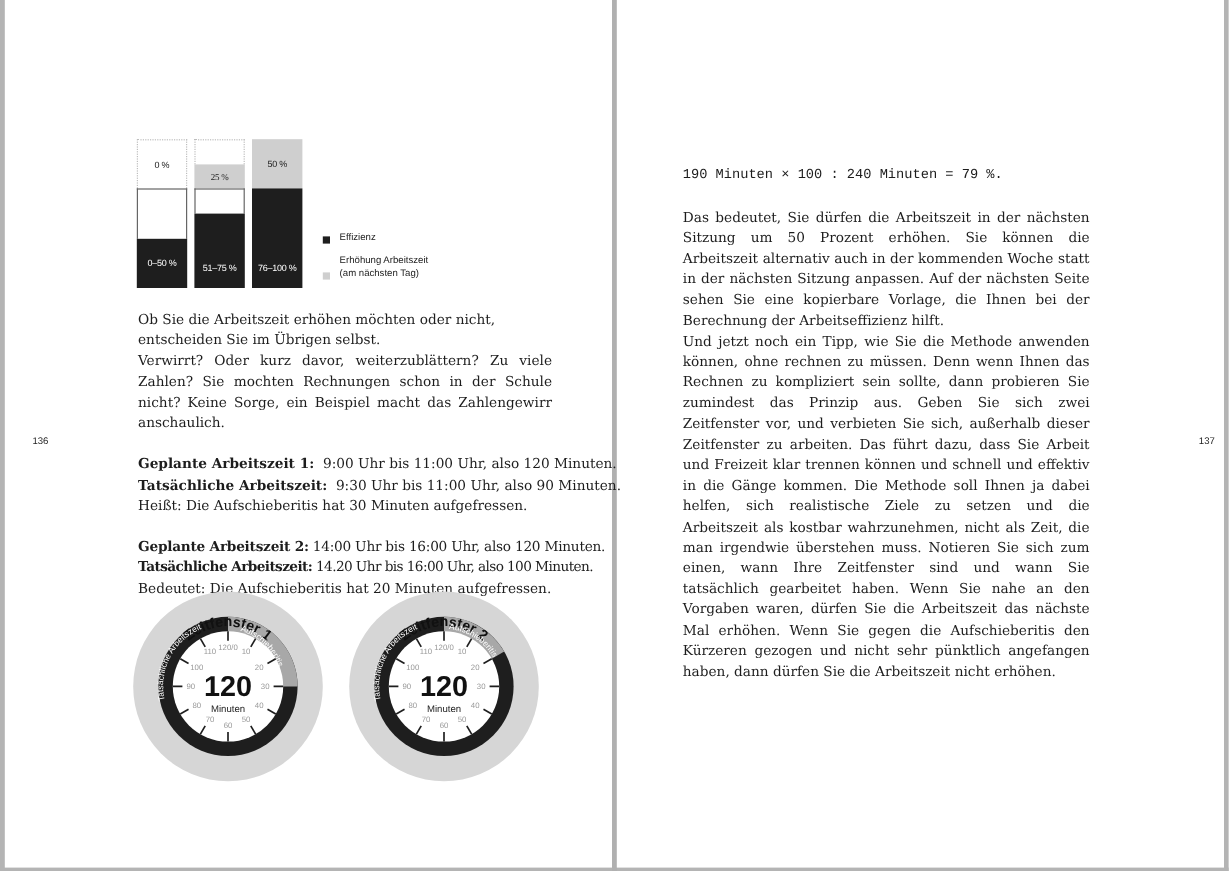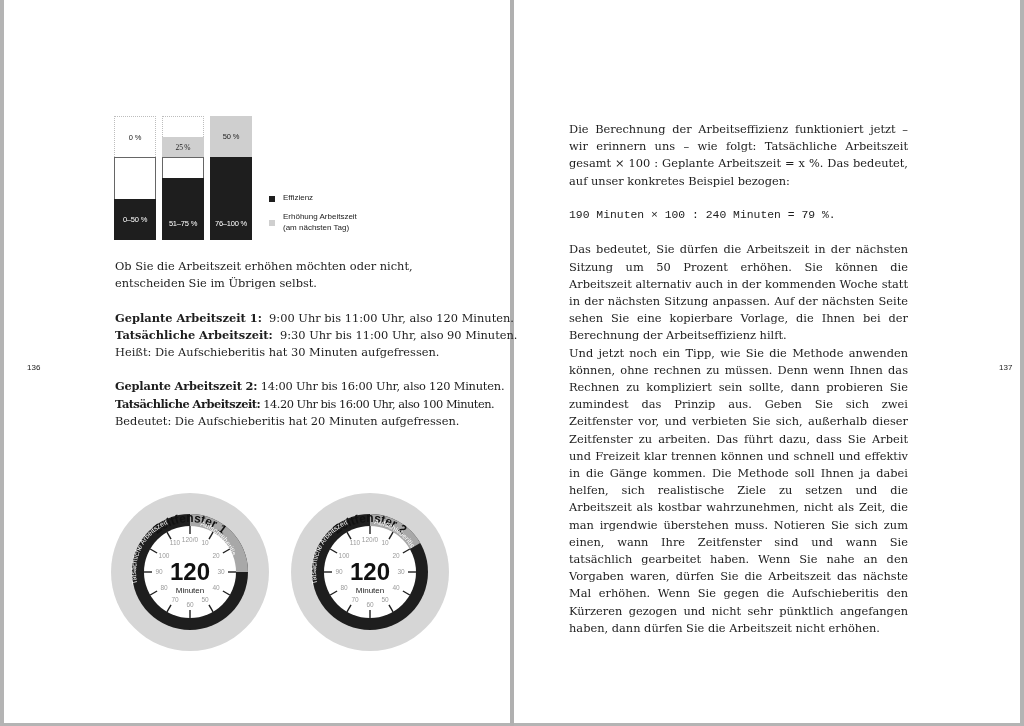--- a/index.html
+++ b/index.html
@@ -22,21 +22,21 @@
   
   .chart { position: absolute; left: 110px; top: 116px; width: 260px; height: 126px; }
   .bar { position: absolute; top: 0; width: 42px; height: 124px; }
   .seg { position: absolute; left: 0; width: 42px; display: flex; align-items: center; justify-content: center;
          font-family: "Liberation Sans", sans-serif; font-size: 7.5px; letter-spacing: -0.2px; }
   .seg-dash { border: 1px dotted #bdbdbd; border-bottom: none; background: #fff; color: #222; }
   .seg-gray { background: #cfcfcf; color: #222; }
   .seg-white { background: #fff; border: 1px solid #666; border-bottom: none; }
   .seg-black { background: #1e1e1e; color: #fff; }
   .legend { position: absolute; left: 155px; top: 76px; font-family: "Liberation Sans", sans-serif; font-size: 8px; color: #222; line-height: 11px; }
-  .legend-row { display: flex; align-items: center; margin-bottom: 8px; }
+  .legend-row { display: flex; align-items: flex-end; margin-bottom: 8px; }
   .swatch { width: 6px; height: 6px; margin-top: 2px; margin-right: 8px; flex-shrink: 0; }
 
   .text { position: absolute; font-size: 11.4px; line-height: 17.2px; text-align: justify; color: #1d1d1d; }
   .text p { margin: 0; }
   .left-text { left: 111px; width: 345px; }
   .right-text { left: 55px; width: 339px; }
   .gap { height: 17.2px; }
   b { font-weight: bold; }
 
   .clock { position: absolute; width: 160px; height: 160px; }
@@ -87,20 +87,21 @@
         <span>
           <span>Erhöhung Arbeitszeit</span><br>
           <span>(am nächsten Tag)</span>
         </span>
       </div>
     </div>
   </div>
 
   <div class="text left-text" style="top:258px;">
     <p style="text-align:left;">Ob Sie die Arbeitszeit erhöhen möchten oder nicht, entscheiden Sie im Übrigen selbst.</p>
+    <p>Verwirrt? Oder kurz davor, weiterzublättern? Zu viele Zahlen? Sie mochten Rechnungen schon in der Schule nicht? Keine Sorge, ein Beispiel macht das Zahlengewirr anschaulich.</p>
     <div class="gap"></div>
     <p style="text-align:center;white-space:nowrap;"><b>Geplante Arbeitszeit 1:</b>&nbsp; <span>9:00 Uhr bis 11:00 Uhr, also 120 Minuten.</span></p>
     <p style="text-align:left;white-space:nowrap;"><b>Tatsächliche Arbeitszeit:</b>&nbsp; <span>9:30 Uhr bis 11:00 Uhr, also 90 Minuten.</span></p>
     <p style="text-align:left;">Heißt: Die Aufschieberitis hat 30 Minuten aufgefressen.</p>
     <div class="gap"></div>
     <p style="text-align:left;white-space:nowrap;letter-spacing:-0.2px;"><b>Geplante Arbeitszeit 2:</b> <span>14:00 Uhr bis 16:00 Uhr, also 120 Minuten.</span></p>
     <p style="text-align:center;white-space:nowrap;letter-spacing:-0.5px;"><b>Tatsächliche Arbeitszeit:</b> <span>14.20 Uhr bis 16:00 Uhr, also 100 Minuten.</span></p>
     <p style="text-align:left;">Bedeutet: Die Aufschieberitis hat 20 Minuten aufgefressen.</p>
   </div>
 
@@ -209,20 +210,19 @@
       </g>
       <text x="80" y="88" font-family="Liberation Sans, sans-serif" font-size="24" font-weight="bold" fill="#111" text-anchor="middle">120</text>
       <text x="80" y="101" font-family="Liberation Sans, sans-serif" font-size="8" fill="#222" text-anchor="middle">Minuten</text>
     </svg>
   </div>
 </div>
 
 <div class="page page-right">
   <div class="folio folio-right">137</div>
   <div class="text right-text" style="top:121px;">
-    <p>Die Berechnung der Arbeitseffizienz funktioniert jetzt – wir erinnern uns – wie folgt: Tatsächliche Arbeitszeit gesamt × 100 : Geplante Arbeitszeit = x %. Das bedeutet, auf unser konkretes Beispiel bezogen:</p>
     <div class="gap"></div>
     <p style="text-align:left;font-family:Liberation Mono, monospace;">190 Minuten × 100 : 240 Minuten = 79 %.</p>
     <div class="gap"></div>
     <p>Das bedeutet, Sie dürfen die Arbeitszeit in der nächsten Sitzung um 50 Prozent erhöhen. Sie können die Arbeitszeit alternativ auch in der kommenden Woche statt in der nächsten Sitzung anpassen. Auf der nächsten Seite sehen Sie eine kopierbare Vorlage, die Ihnen bei der Berechnung der Arbeitseffizienz hilft.</p>
     <p>Und jetzt noch ein Tipp, wie Sie die Methode anwenden können, ohne rechnen zu müssen. Denn wenn Ihnen das Rechnen zu kompliziert sein sollte, dann probieren Sie zumindest das Prinzip aus. Geben Sie sich zwei Zeitfenster vor, und verbieten Sie sich, außerhalb dieser Zeitfenster zu arbeiten. Das führt dazu, dass Sie Arbeit und Freizeit klar trennen können und schnell und effektiv in die Gänge kommen. Die Methode soll Ihnen ja dabei helfen, sich realistische Ziele zu setzen und die Arbeitszeit als kostbar wahrzunehmen, nicht als Zeit, die man irgendwie überstehen muss. Notieren Sie sich zum einen, wann Ihre Zeitfenster sind und wann Sie tatsächlich gearbeitet haben. Wenn Sie nahe an den Vorgaben waren, dürfen Sie die Arbeitszeit das nächste Mal erhöhen. Wenn Sie gegen die Aufschieberitis den Kürzeren gezogen und nicht sehr pünktlich angefangen haben, dann dürfen Sie die Arbeitszeit nicht erhöhen.</p>
   </div>
 </div>
 
 </body></html>

